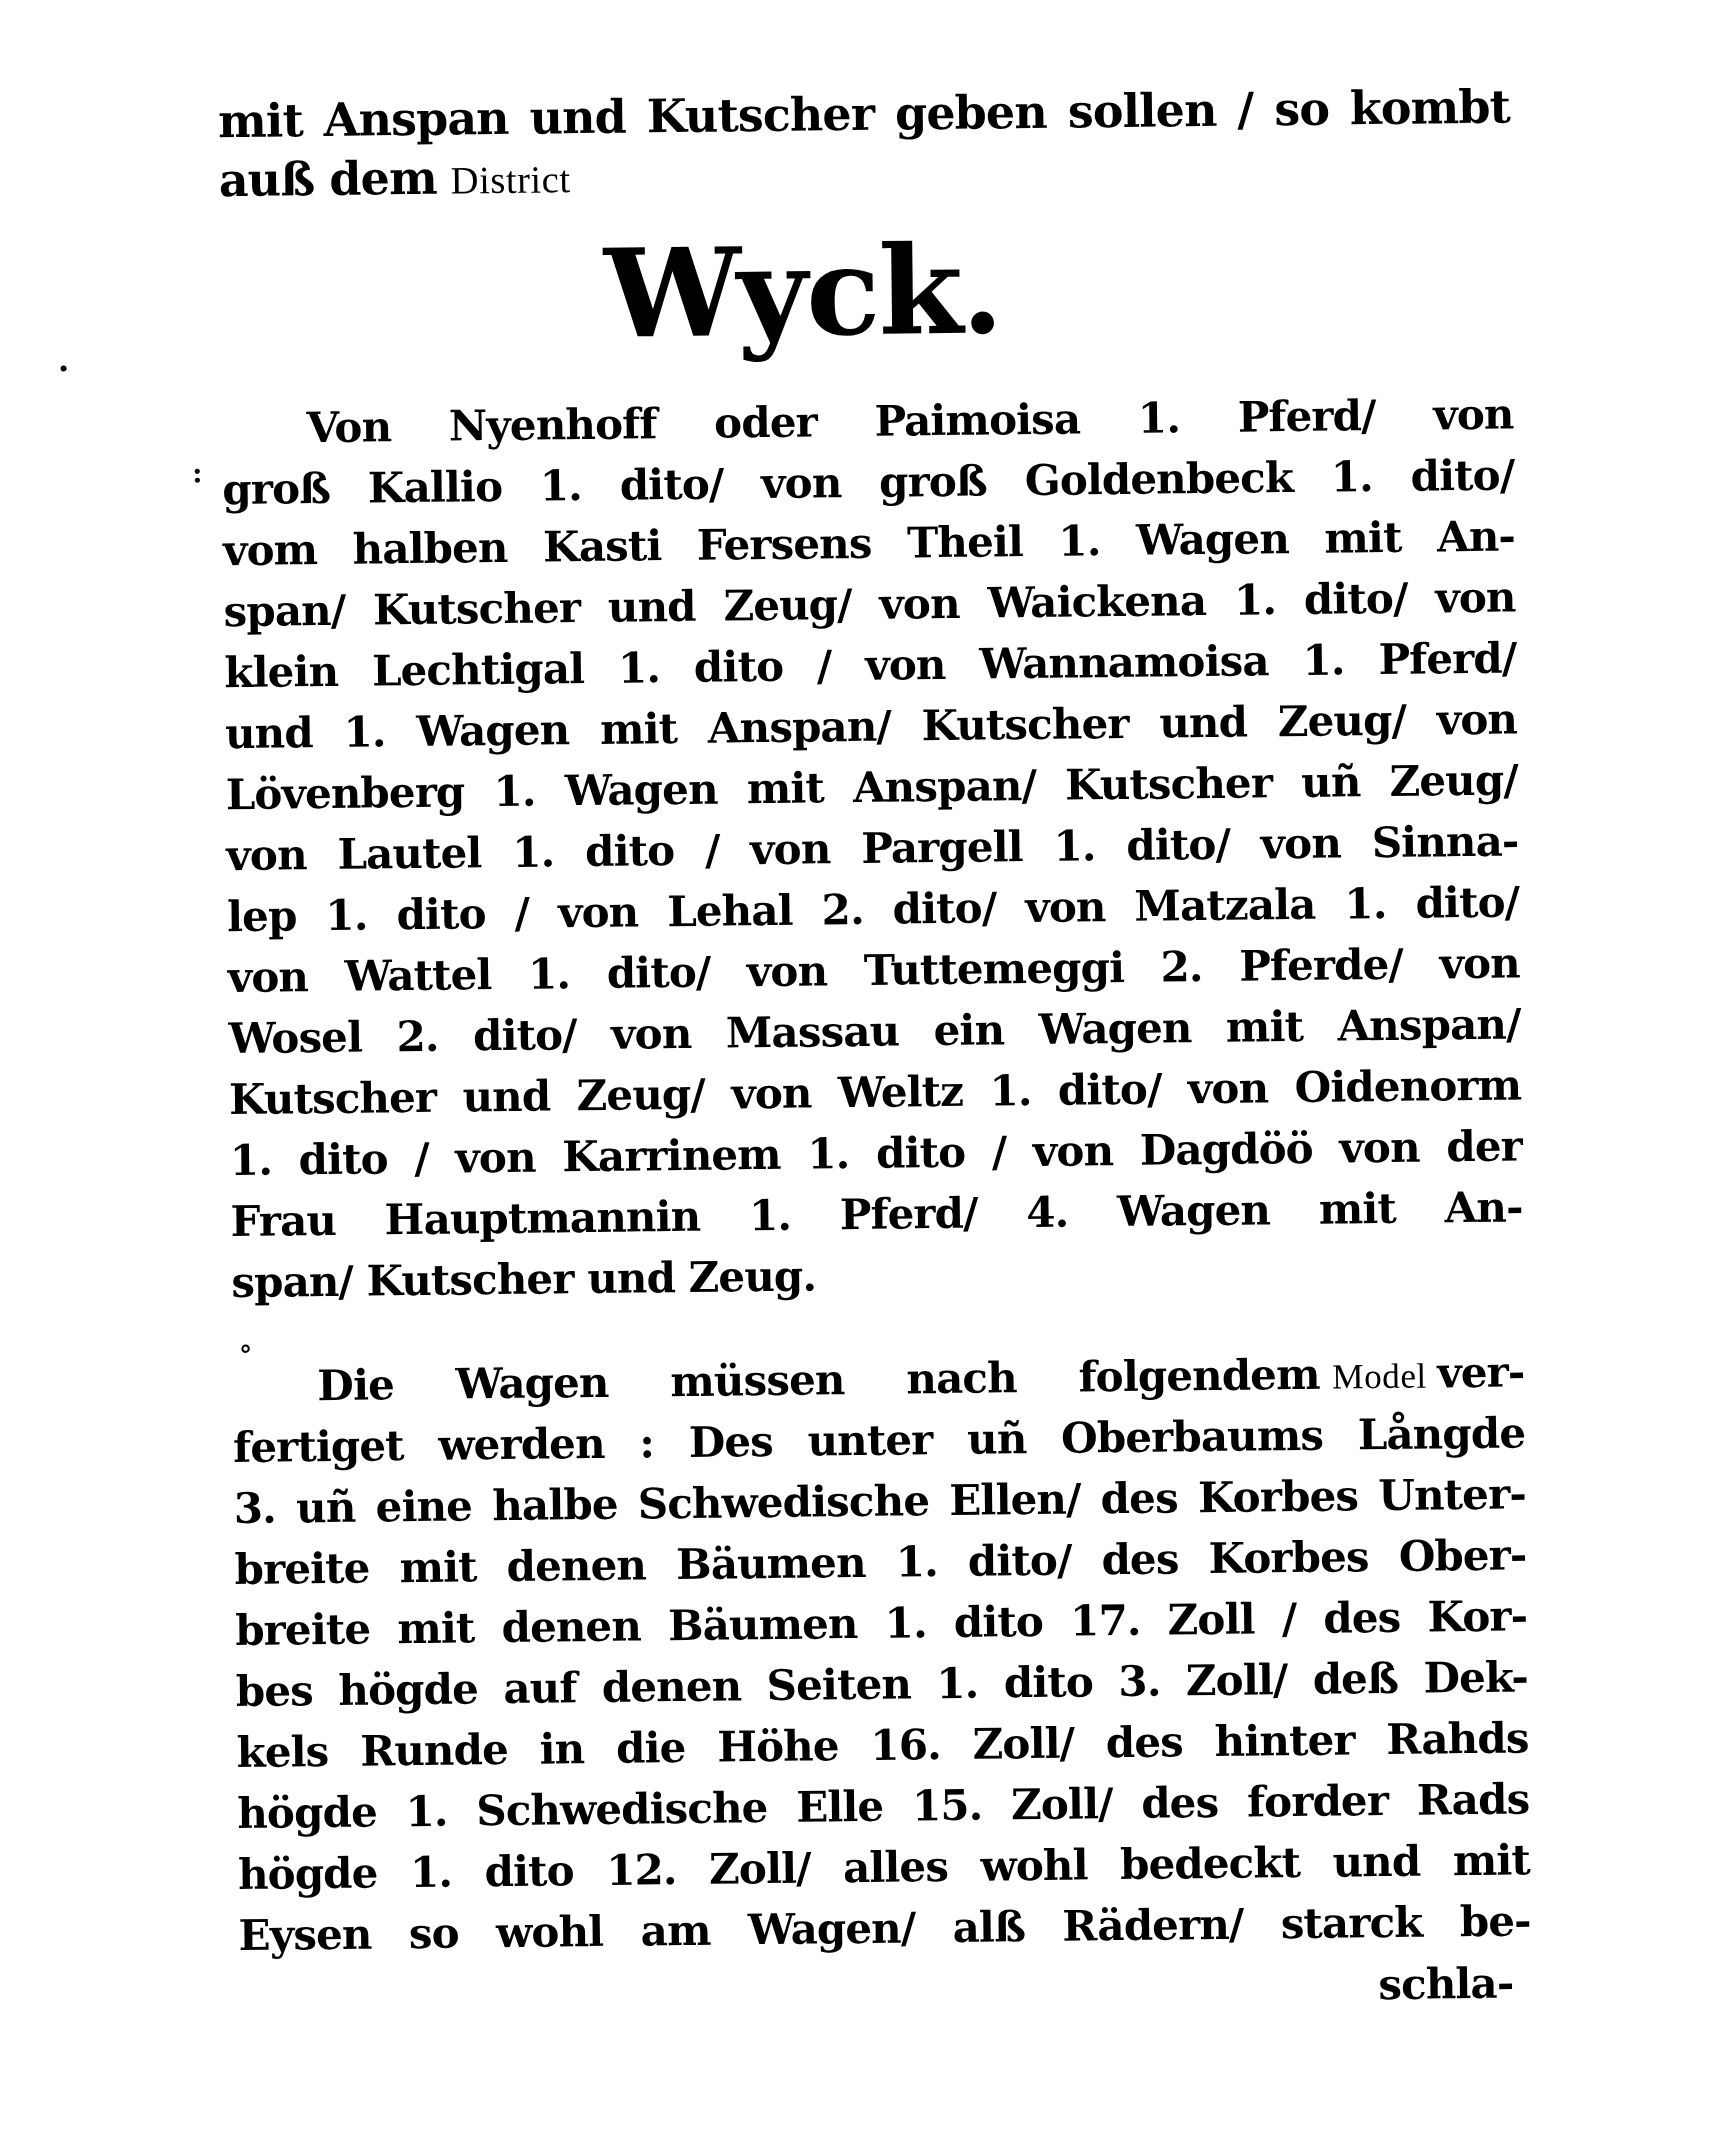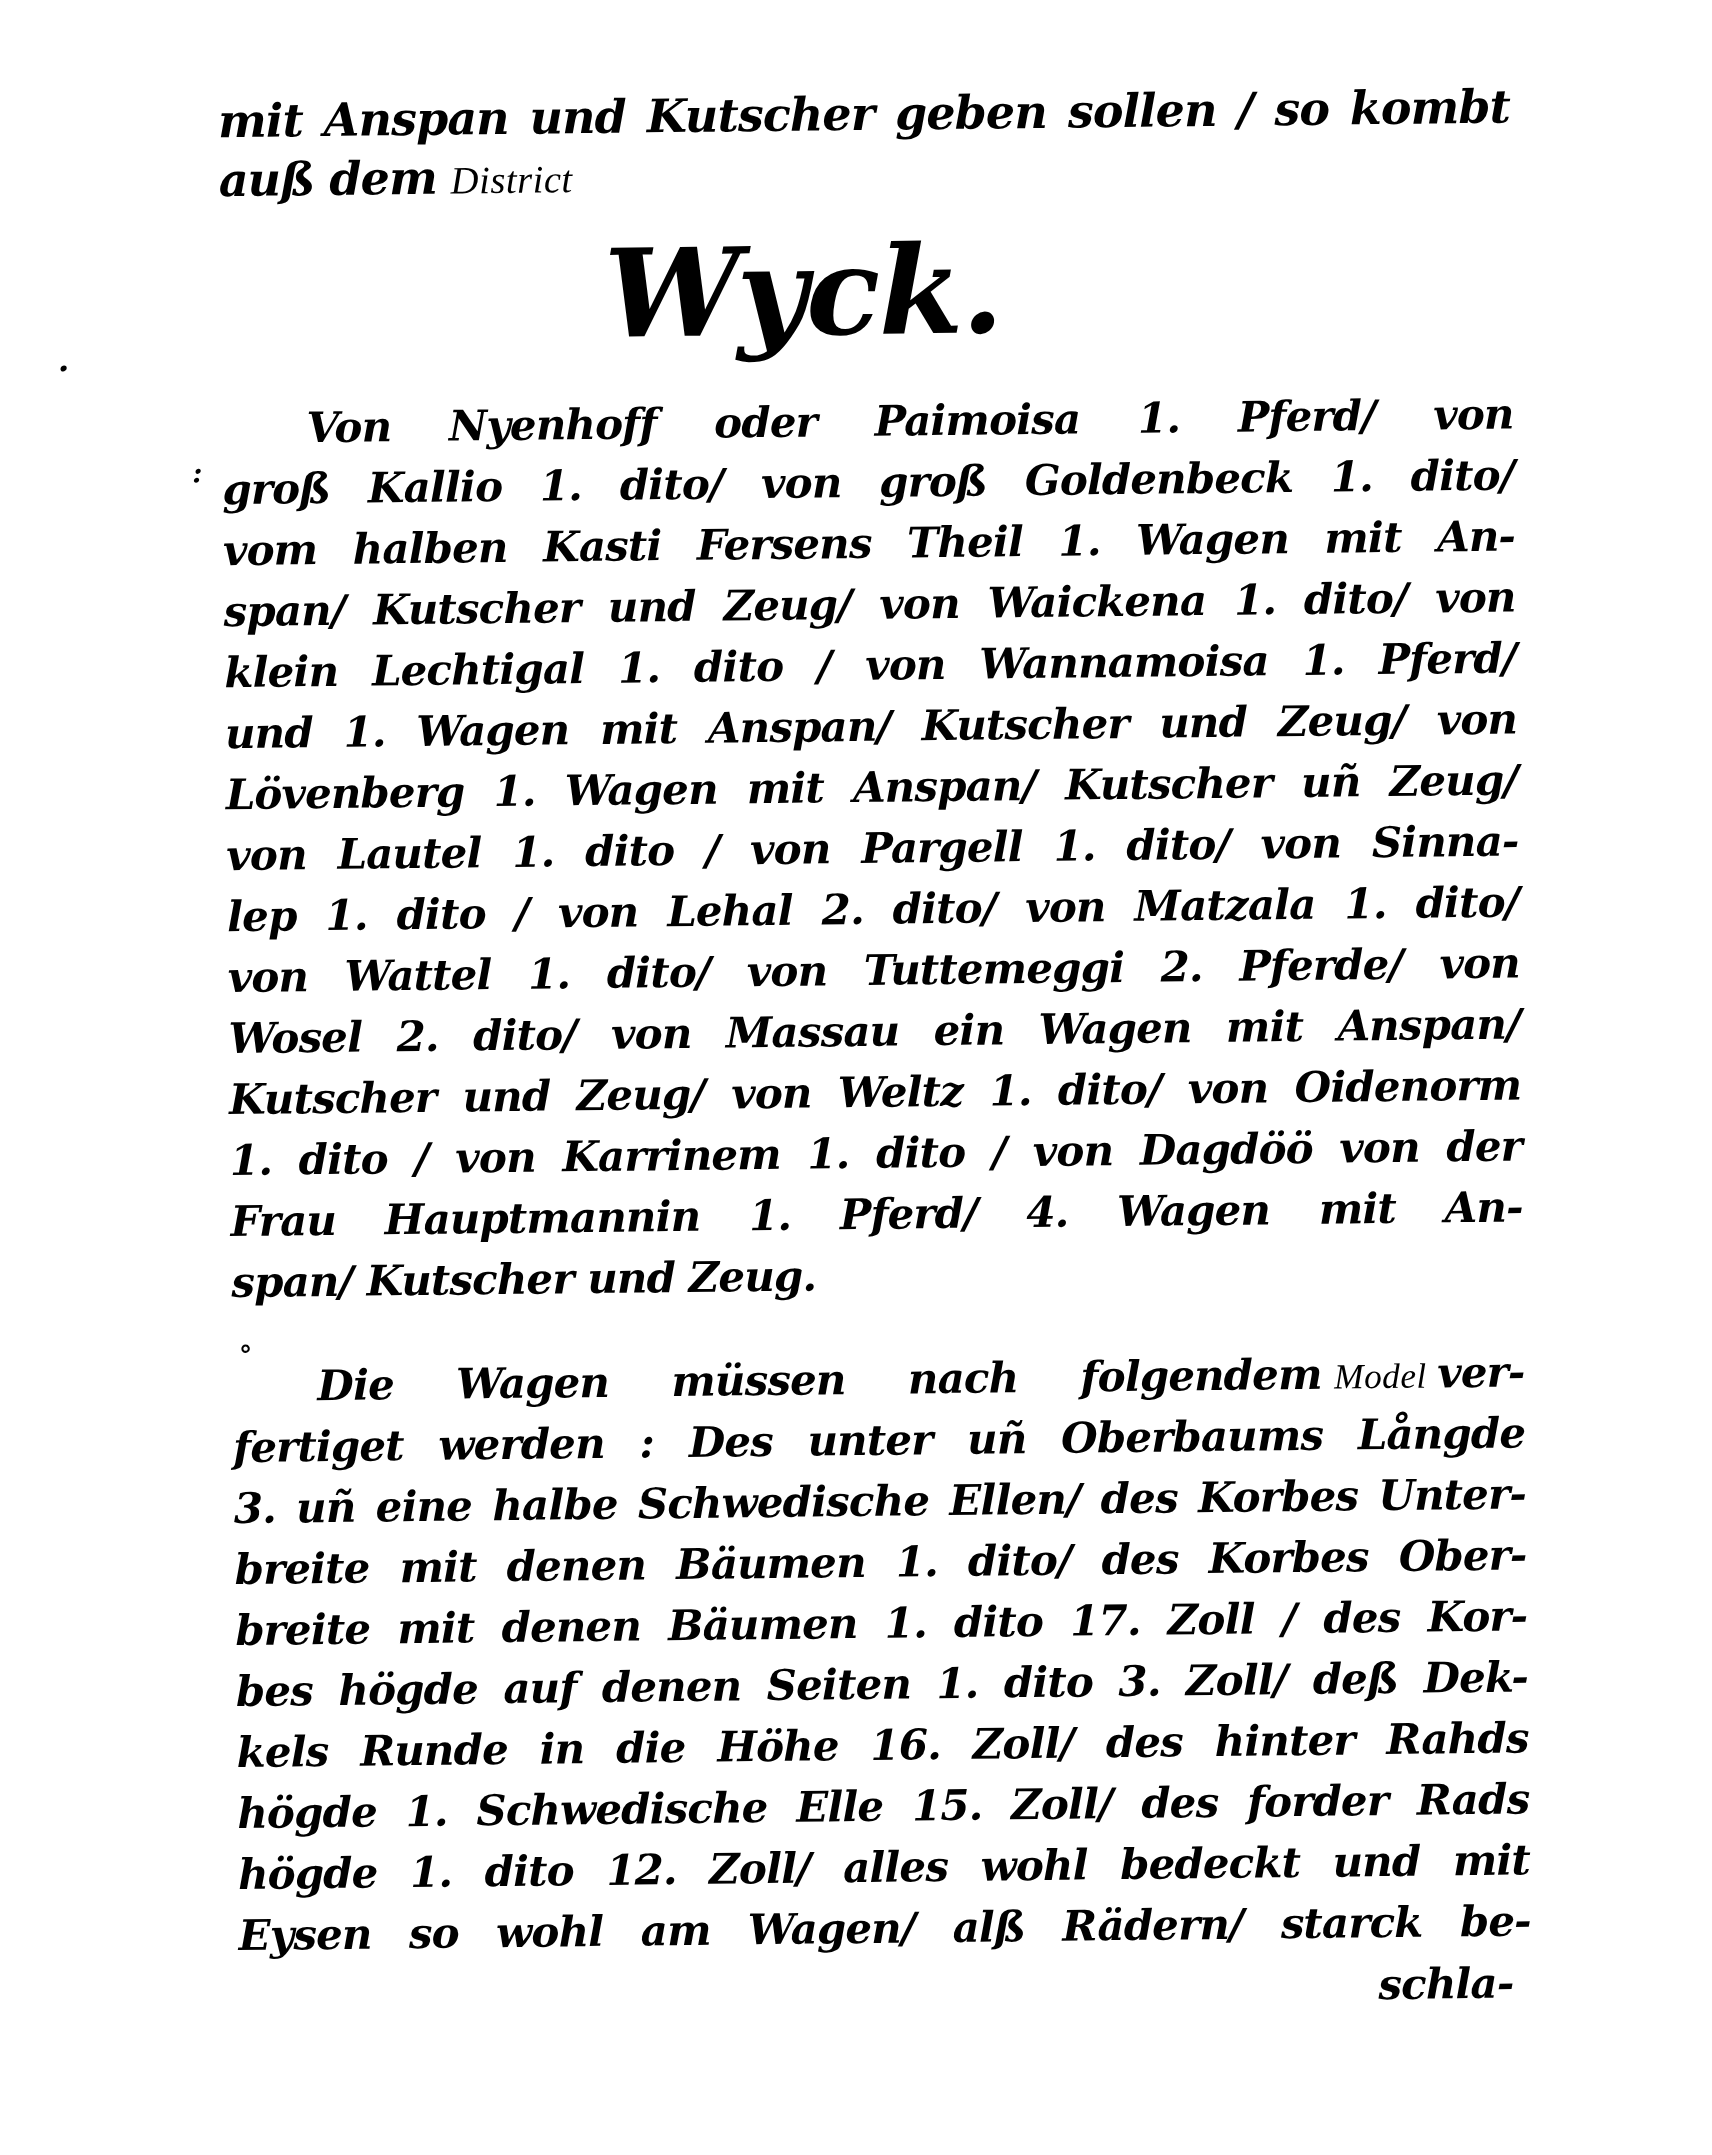--- a/index.html
+++ b/index.html
@@ -4,21 +4,20 @@
 <style>
   html, body { margin: 0; padding: 0; background: #ffffff; }
   .page {
     position: relative;
     width: 1713px;
     height: 2156px;
     background: #ffffff;
     color: #000000;
     font-family: "DejaVu Serif", serif;
     overflow: hidden;
-    font-style: italic;
   }
   .sheet {
     position: absolute;
     inset: 0;
     transform: rotate(-0.65deg);
     transform-origin: 50% 50%;
   }
   
   .header {
     position: absolute;

